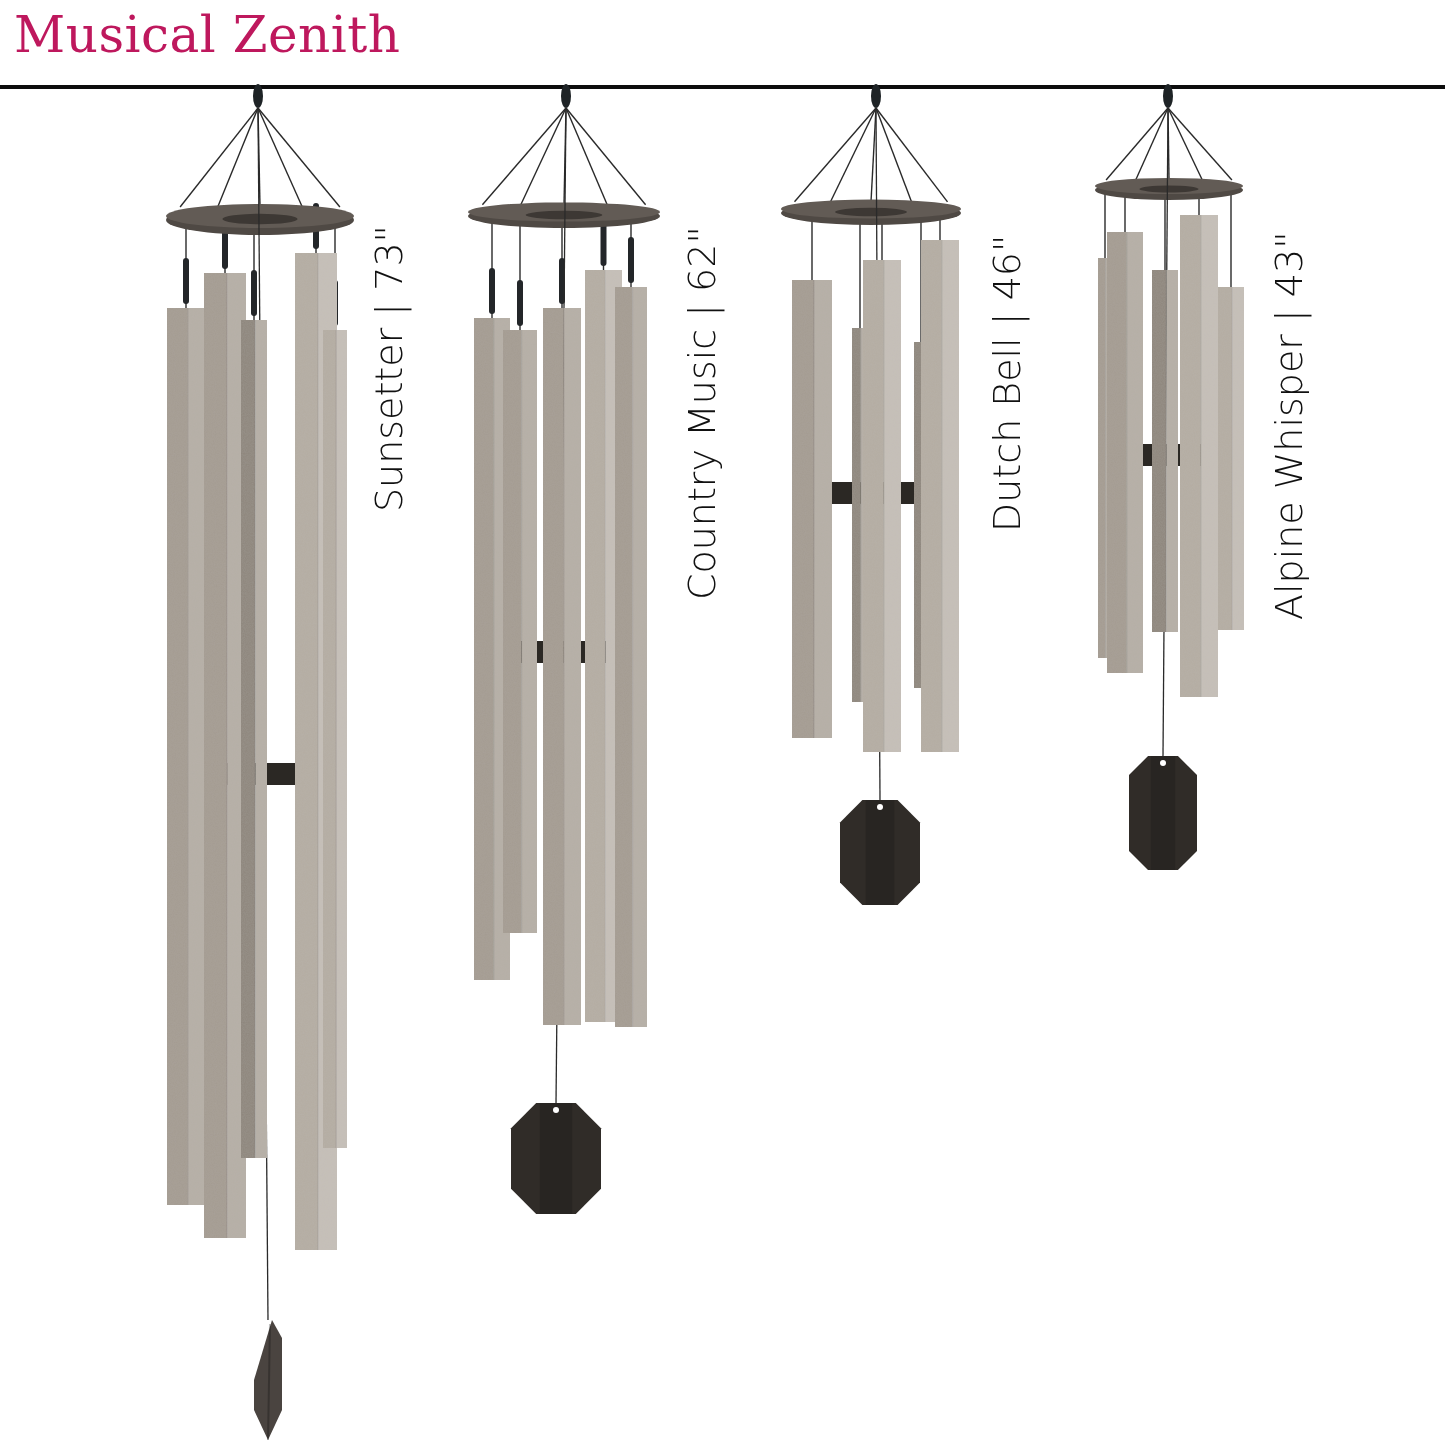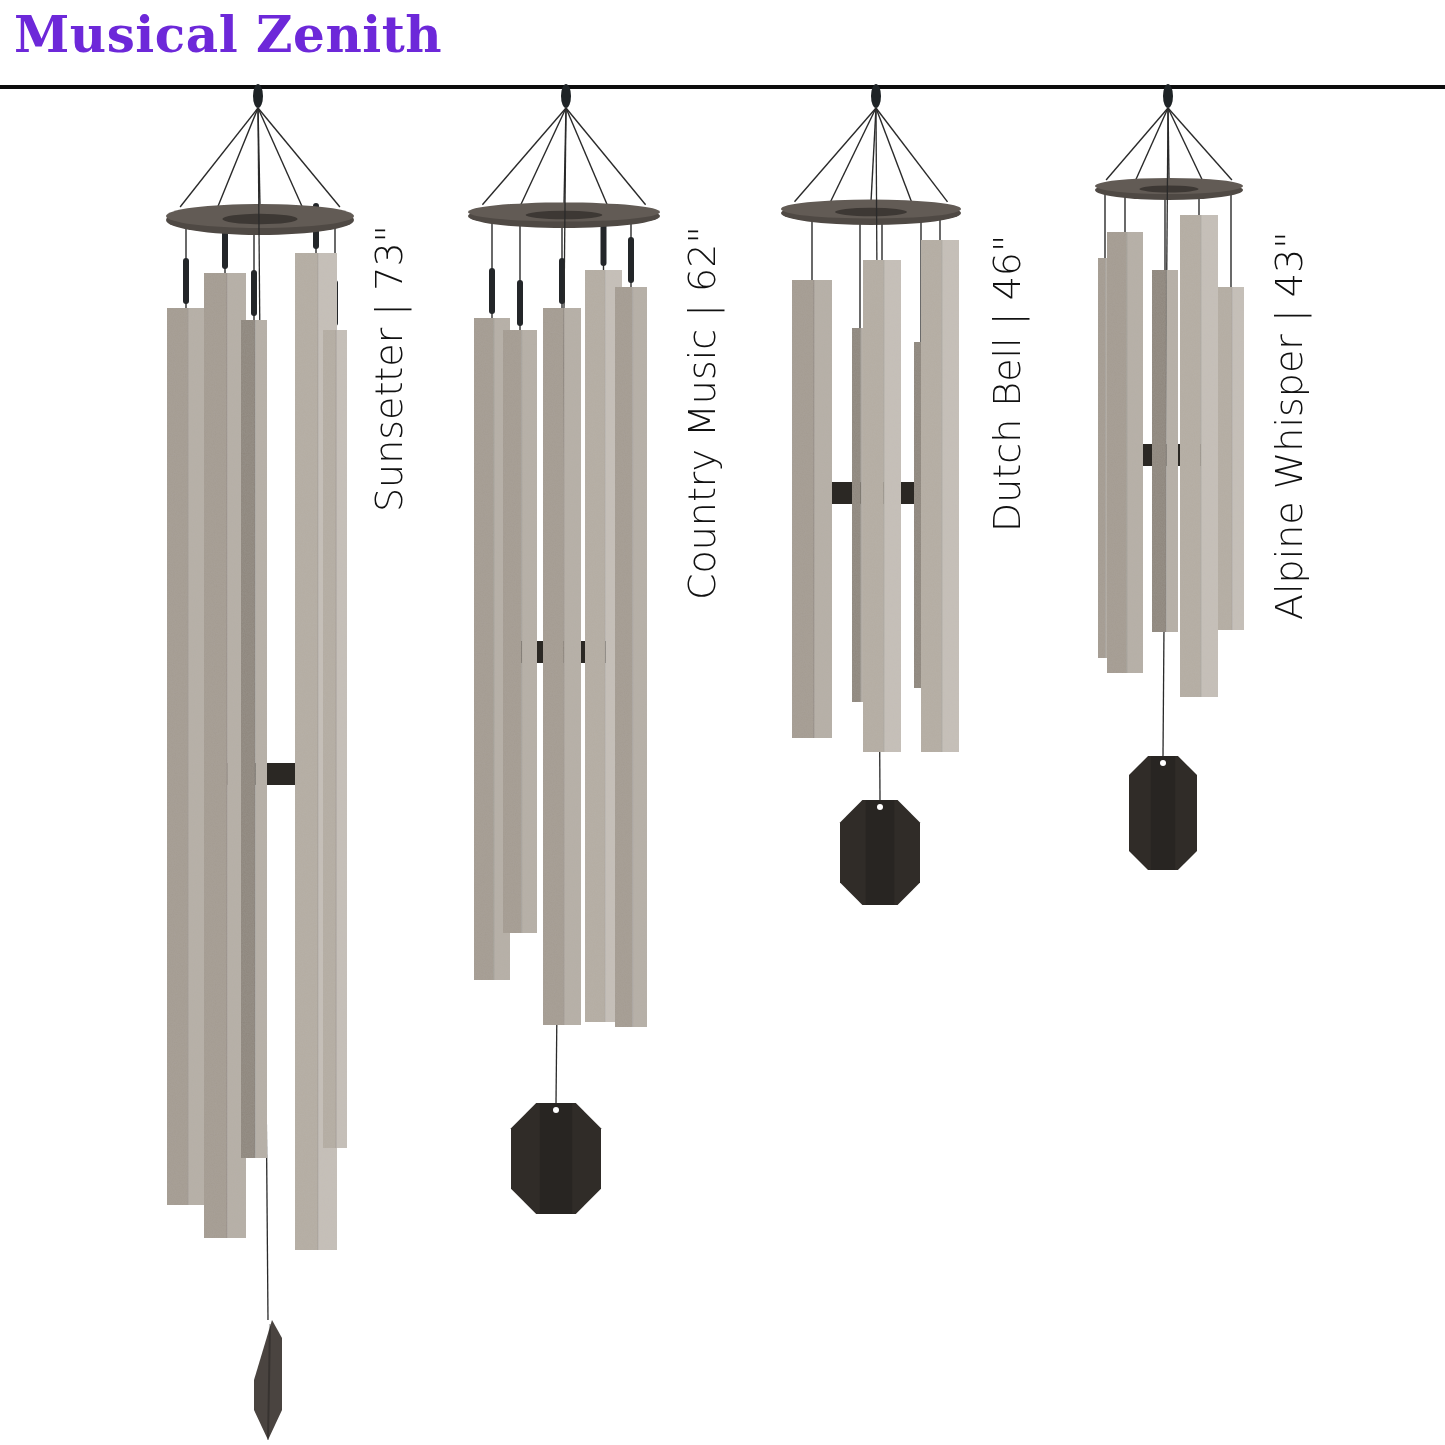--- a/index.html
+++ b/index.html
@@ -1,17 +1,17 @@
 <!DOCTYPE html>
 <html><head>
 <meta charset="utf-8">
 <style>
   html, body { margin: 0; padding: 0; background: #ffffff; }
   body { width: 1445px; height: 1445px; position: relative; overflow: hidden; font-family: "DejaVu Sans", sans-serif; }
-  .title { position: absolute; left: 14px; top: 10px; font-family: "DejaVu Serif", serif; font-size: 50px; color: #6d28d9; letter-spacing: 0.5px; line-height: 1; font-weight: bold; }
+  .title { position: absolute; left: 14px; top: 10px; font-family: "DejaVu Serif", serif; font-size: 50px; color: #be185d; letter-spacing: 0.5px; line-height: 1; font-weight: normal; }
   .hanger-bar { position: absolute; left: 0; top: 85px; width: 1445px; height: 4px; background: #0d0d0d; }
   #scene { position: absolute; left: 0; top: 0; width: 1445px; height: 1445px; }
   .label { position: absolute; font-family: "DejaVu Sans", sans-serif; font-weight: 300; color: #111; font-size: 38px; white-space: nowrap; transform-origin: left top; transform: rotate(-90deg); line-height: 1; }
 </style>
 </head>
 <body>
 
 <div class="title">Musical Zenith</div>
 <div class="hanger-bar"></div>
 

